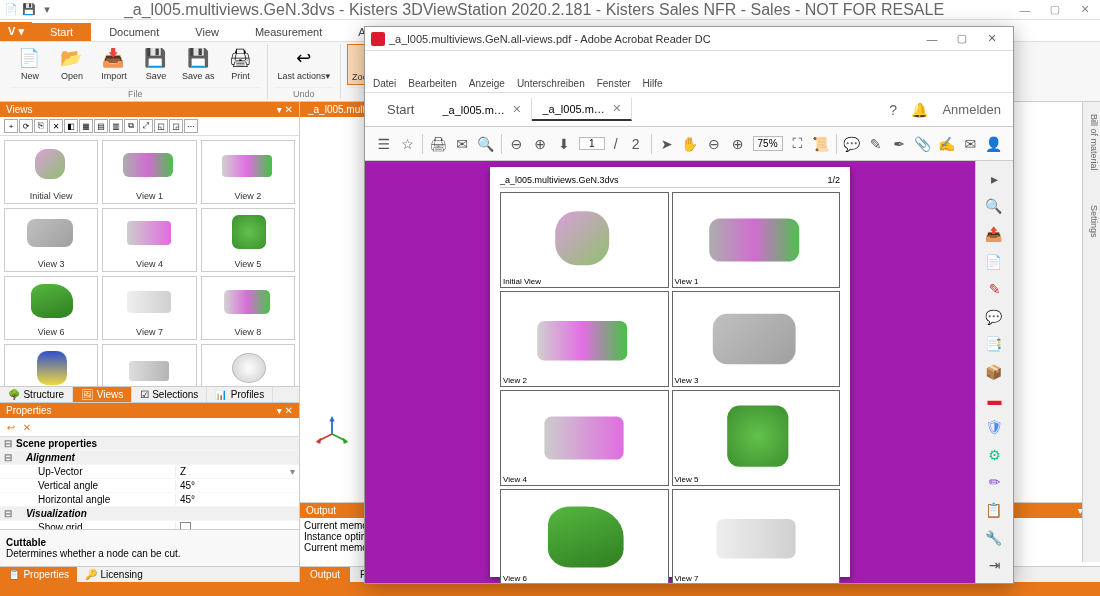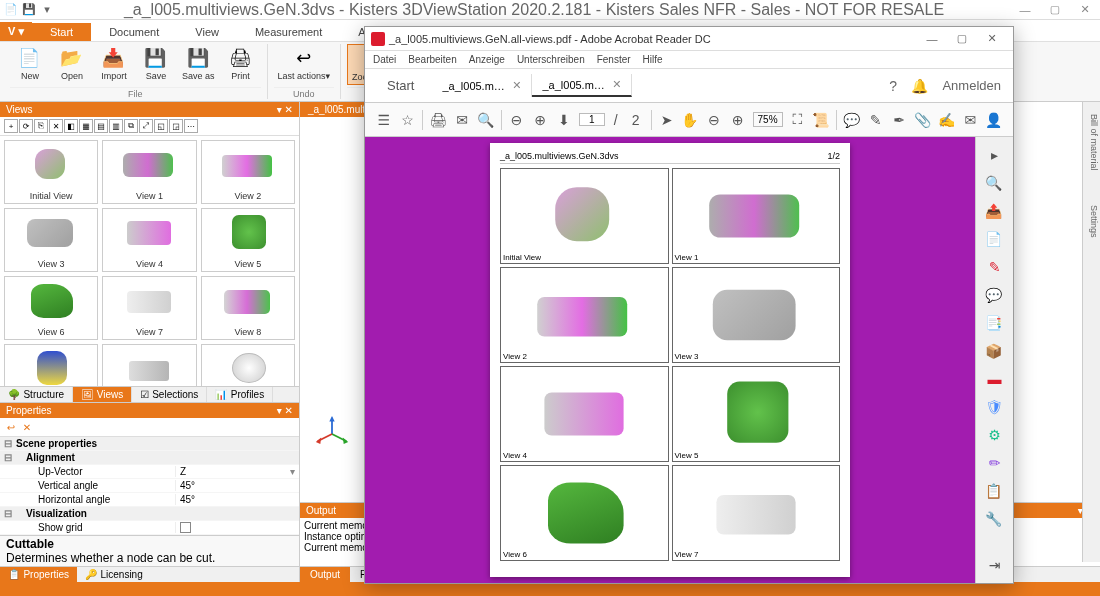--- a/index.html
+++ b/index.html
@@ -37,23 +37,23 @@
 .propspanel { border-top: 1px solid #ccc; display: flex; flex-direction: column; height: 180px; }
 .propshdr { background: #E8771A; color: #fff; font-size: 10px; padding: 2px 6px; display: flex; justify-content: space-between; }
 .propstools { padding: 2px 4px; border-bottom: 1px solid #ddd; display: flex; gap: 2px; }
 .propstools span { width: 14px; height: 14px; display: inline-flex; align-items: center; justify-content: center; font-size: 10px; color: #E8771A; cursor: pointer; }
 .propstree { flex: 1; overflow-y: auto; font-size: 10px; background: #fff; }
 .proprow { display: flex; align-items: center; border-bottom: 1px solid #f5f5f5; padding: 1px 4px; }
 .proprow.cat { background: #f0f0f0; font-weight: bold; }
 .proprow .expander { width: 10px; color: #888; cursor: pointer; }
 .proprow .pname { flex: 1; padding-left: 2px; }
 .proprow .pval { width: 120px; padding-left: 4px; border-left: 1px solid #eee; display: flex; align-items: center; gap: 4px; }
-.proprow.indent1 .pname { padding-left: 12px; }
+.proprow.indent1 .pname { padding-left: 12px; font-style: italic; }
 .proprow.indent2 .pname { padding-left: 24px; }
-.propdesc { border-top: 1px solid #ccc; padding: 1px 6px; font-size: 12px; background: #f8f8f8; }
+.propdesc { border-top: 1px solid #ccc; padding: 7px 6px; font-size: 10px; background: #f8f8f8; }
 .propdesc .dt { font-weight: bold; }
 .proptabs { display: flex; background: #f0f0f0; border-top: 1px solid #ccc; }
 .ptab { padding: 2px 8px; font-size: 10px; display: flex; align-items: center; gap: 3px; cursor: pointer; }
 .ptab.active { background: #E8771A; color: #fff; }
 .centerarea { flex: 1; position: relative; background: #fff; }
 .maintab { position: absolute; top: 0; left: 0; background: #E8771A; color: #fff; font-size: 10px; padding: 2px 8px; }
 .axis { position: absolute; bottom: 130px; left: 14px; width: 36px; height: 36px; }
 .outputpanel { position: absolute; bottom: 0; left: 0; right: 0; height: 80px; background: #fff; border-top: 1px solid #ccc; display: flex; flex-direction: column; }
 .outputhdr { background: #E8771A; color: #fff; font-size: 10px; padding: 2px 6px; display: flex; justify-content: space-between; }
 .outputbody { flex: 1; font-size: 10px; padding: 2px 4px; overflow: hidden; }
@@ -61,21 +61,21 @@
 .otab { padding: 2px 10px; font-size: 10px; cursor: pointer; }
 .otab.active { background: #E8771A; color: #fff; }
 .statusbar { height: 14px; background: #E8771A; color: #fff; font-size: 9px; display: flex; align-items: center; padding: 0 6px; justify-content: flex-end; gap: 16px; }
 
 .adobe { position: absolute; top: 26px; left: 364px; width: 650px; height: 558px; background: #fff; border: 1px solid #999; box-shadow: 0 4px 20px rgba(0,0,0,.3); display: flex; flex-direction: column; z-index: 100; }
 .adobe .atitle { height: 24px; display: flex; align-items: center; padding: 0 6px; border-bottom: 1px solid #ddd; }
 .adobe .aicon { width: 14px; height: 14px; background: #dc1c2e; border-radius: 2px; margin-right: 4px; }
 .adobe .atitletext { flex: 1; font-size: 11px; color: #333; }
 .adobe .awincontrols { display: flex; }
 .adobe .awincontrols span { width: 30px; height: 22px; display: flex; align-items: center; justify-content: center; cursor: pointer; color: #666; }
-.adobe .amenu { height: 18px; display: flex; gap: 12px; padding: 0 8px; align-items: center; font-size: 10px; color: #444; border-bottom: 1px solid #ddd; }
+.adobe .amenu { height: 18px; display: flex; gap: 12px; padding: 0 8px; align-items: center; font-size: 10px; color: #444; border-bottom: 1px solid #ddd; margin-top: 24px; }
 .adobe .amenu span { cursor: pointer; }
 .adobe .atabsrow { height: 34px; display: flex; align-items: center; border-bottom: 1px solid #ccc; padding: 0 4px; }
 .adobe .abtn { padding: 6px 18px; font-size: 13px; color: #555; cursor: pointer; }
 .adobe .adoctab { display: flex; align-items: center; padding: 4px 10px; font-size: 11px; border-right: 1px solid #ddd; max-width: 100px; cursor: pointer; }
 .adobe .adoctab.active { border-bottom: 2px solid #333; }
 .adobe .adoctab .x { margin-left: 6px; color: #888; }
 .adobe .aright { margin-left: auto; display: flex; gap: 14px; align-items: center; padding-right: 8px; }
 .adobe .aright span { font-size: 14px; color: #666; cursor: pointer; }
 .adobe .atoolbar { height: 34px; display: flex; align-items: center; gap: 6px; padding: 0 10px; border-bottom: 1px solid #ccc; background: #fafafa; }
 .adobe .atoolbar span { width: 18px; font-size: 14px; color: #555; display: inline-flex; justify-content: center; cursor: pointer; }

